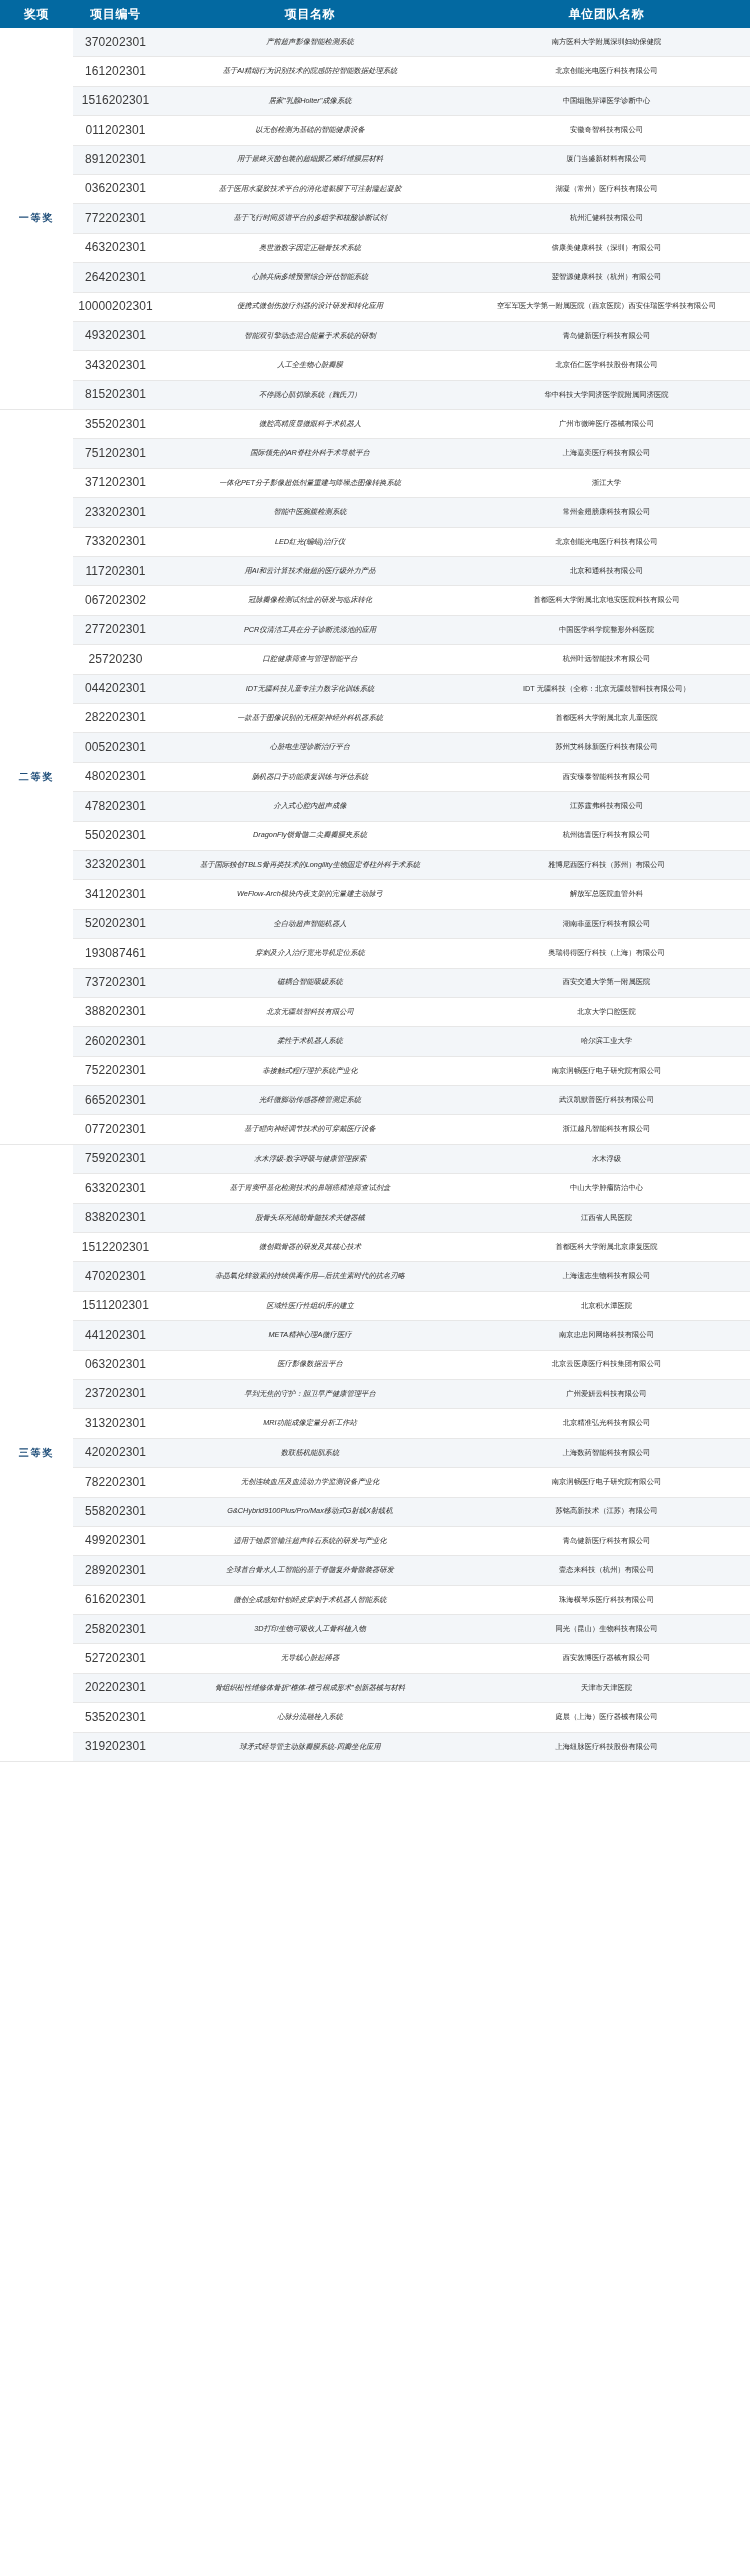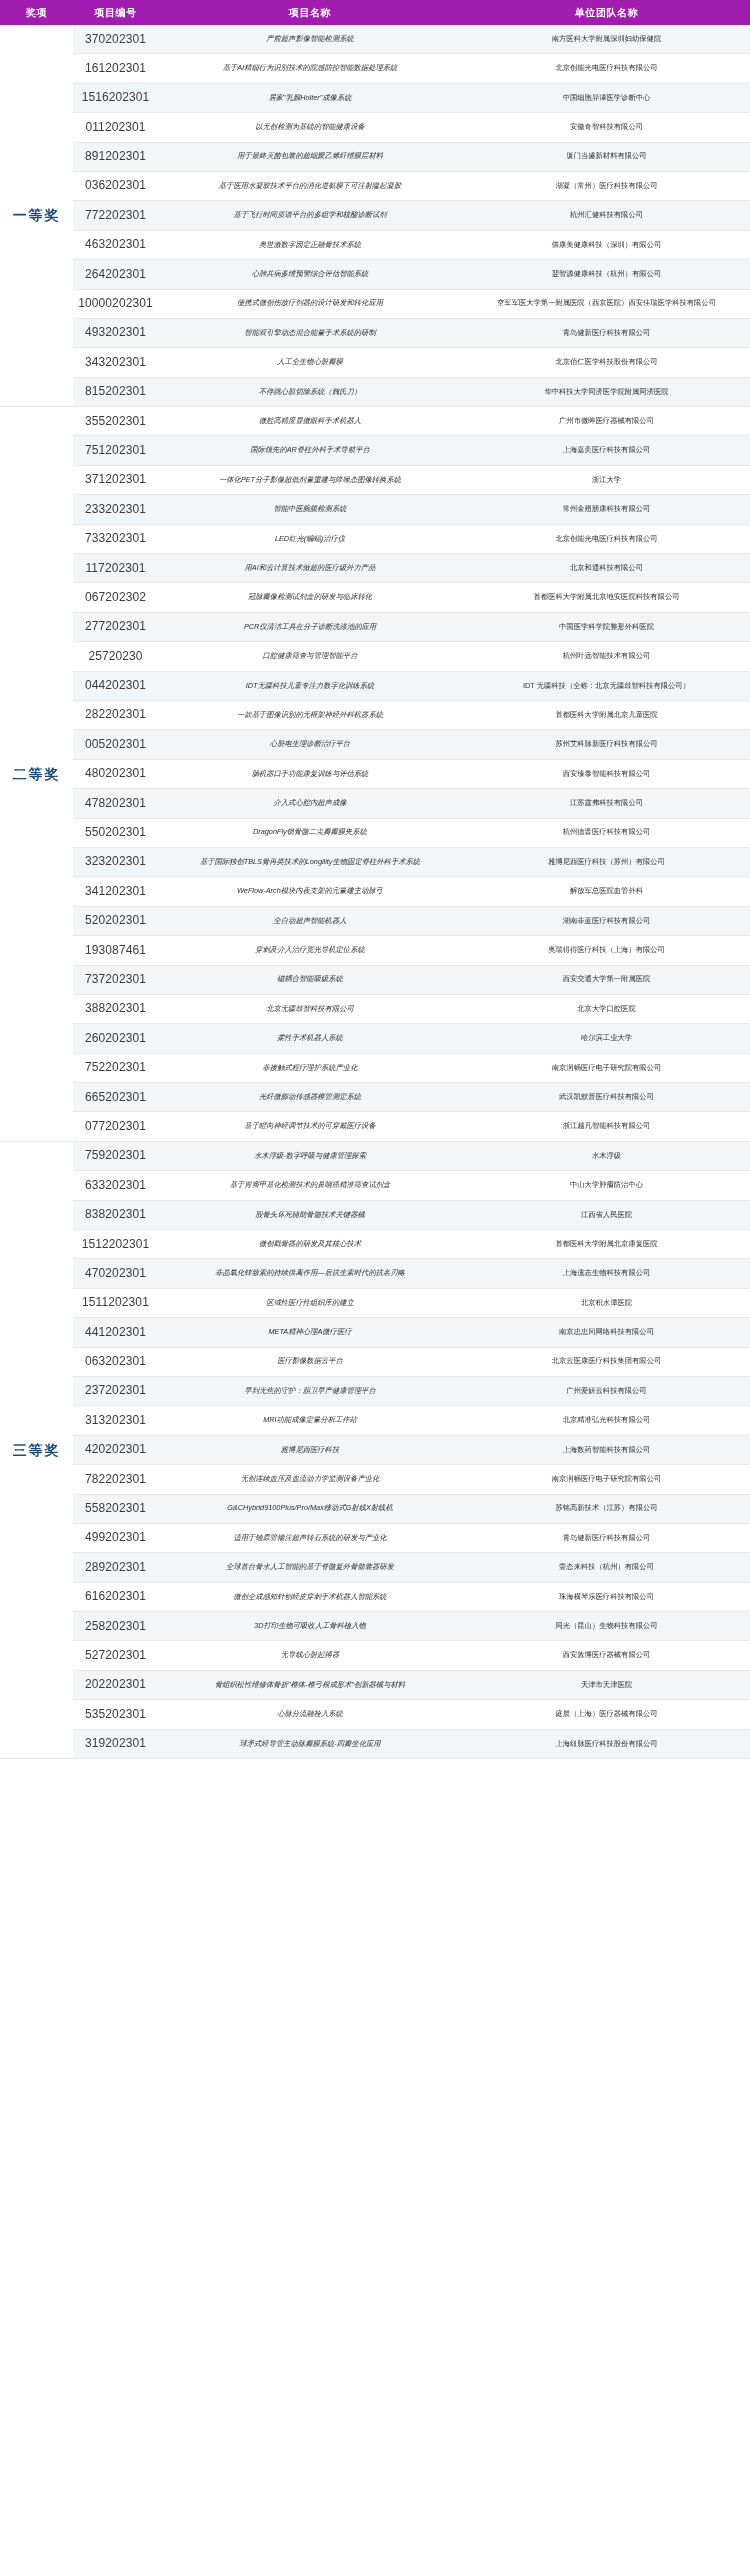--- a/index.html
+++ b/index.html
@@ -9,23 +9,23 @@
     background: #ffffff;
     font-family: "Liberation Sans", "DejaVu Sans", sans-serif;
     width: 750px;
   }
   .award-table {
     width: 750px;
     border-collapse: collapse;
     table-layout: fixed;
   }
   .award-table thead th {
-    background: #a21caf;
+    background: #0369a1;
     color: #ffffff;
-    font-size: 10px;
+    font-size: 12px;
     font-weight: bold;
     padding: 5.5px 2.4px;
     text-align: center;
     vertical-align: middle;
     letter-spacing: 0.6px;
   }
   .col-award { width: 73px; }
   .col-code  { width: 85px; }
   .col-name  { width: 304px; font-family: Liberation Serif, serif; }
   .col-team  { width: 289px; font-family: Liberation Serif, serif; }
@@ -56,21 +56,21 @@
     padding-right: 6px;
     text-align: center;
   }
   .award-table tr.even td {
     background: #f3f6f9;
   }
   .award-table tr.odd td {
     background: #ffffff;
   }
   td.award-label {
-    font-size: 14px;
+    font-size: 10px;
     font-weight: bold;
     color: #1f4e79;
     letter-spacing: 1.8px;
     background: #ffffff !important;
     border-bottom: 0.6px solid #e7e7e7;
     border-right: 0;
     vertical-align: middle;
   }
 </style>
 </head>
@@ -324,21 +324,21 @@
         <td class="name">早到无焦的守护：胆卫早产健康管理平台</td>
         <td class="team">广州爱妍云科技有限公司</td>
       </tr>
       <tr class="odd">
         <td class="code">313202301</td>
         <td class="name">MRI功能成像定量分析工作站</td>
         <td class="team">北京精准弘光科技有限公司</td>
       </tr>
       <tr class="even">
         <td class="code">420202301</td>
-        <td class="name">雅博尼西医疗科技</td>
+        <td class="name">数联筋机能肌系统</td>
         <td class="team">上海数药智能科技有限公司</td>
       </tr>
       <tr class="odd">
         <td class="code">782202301</td>
         <td class="name">无创连续血压及血流动力学监测设备产业化</td>
         <td class="team">南京润畅医疗电子研究院有限公司</td>
       </tr>
       <tr class="even">
         <td class="code">558202301</td>
         <td class="name">G&amp;CHybrid9100Plus/Pro/Max移动式G射线X射线机</td>

